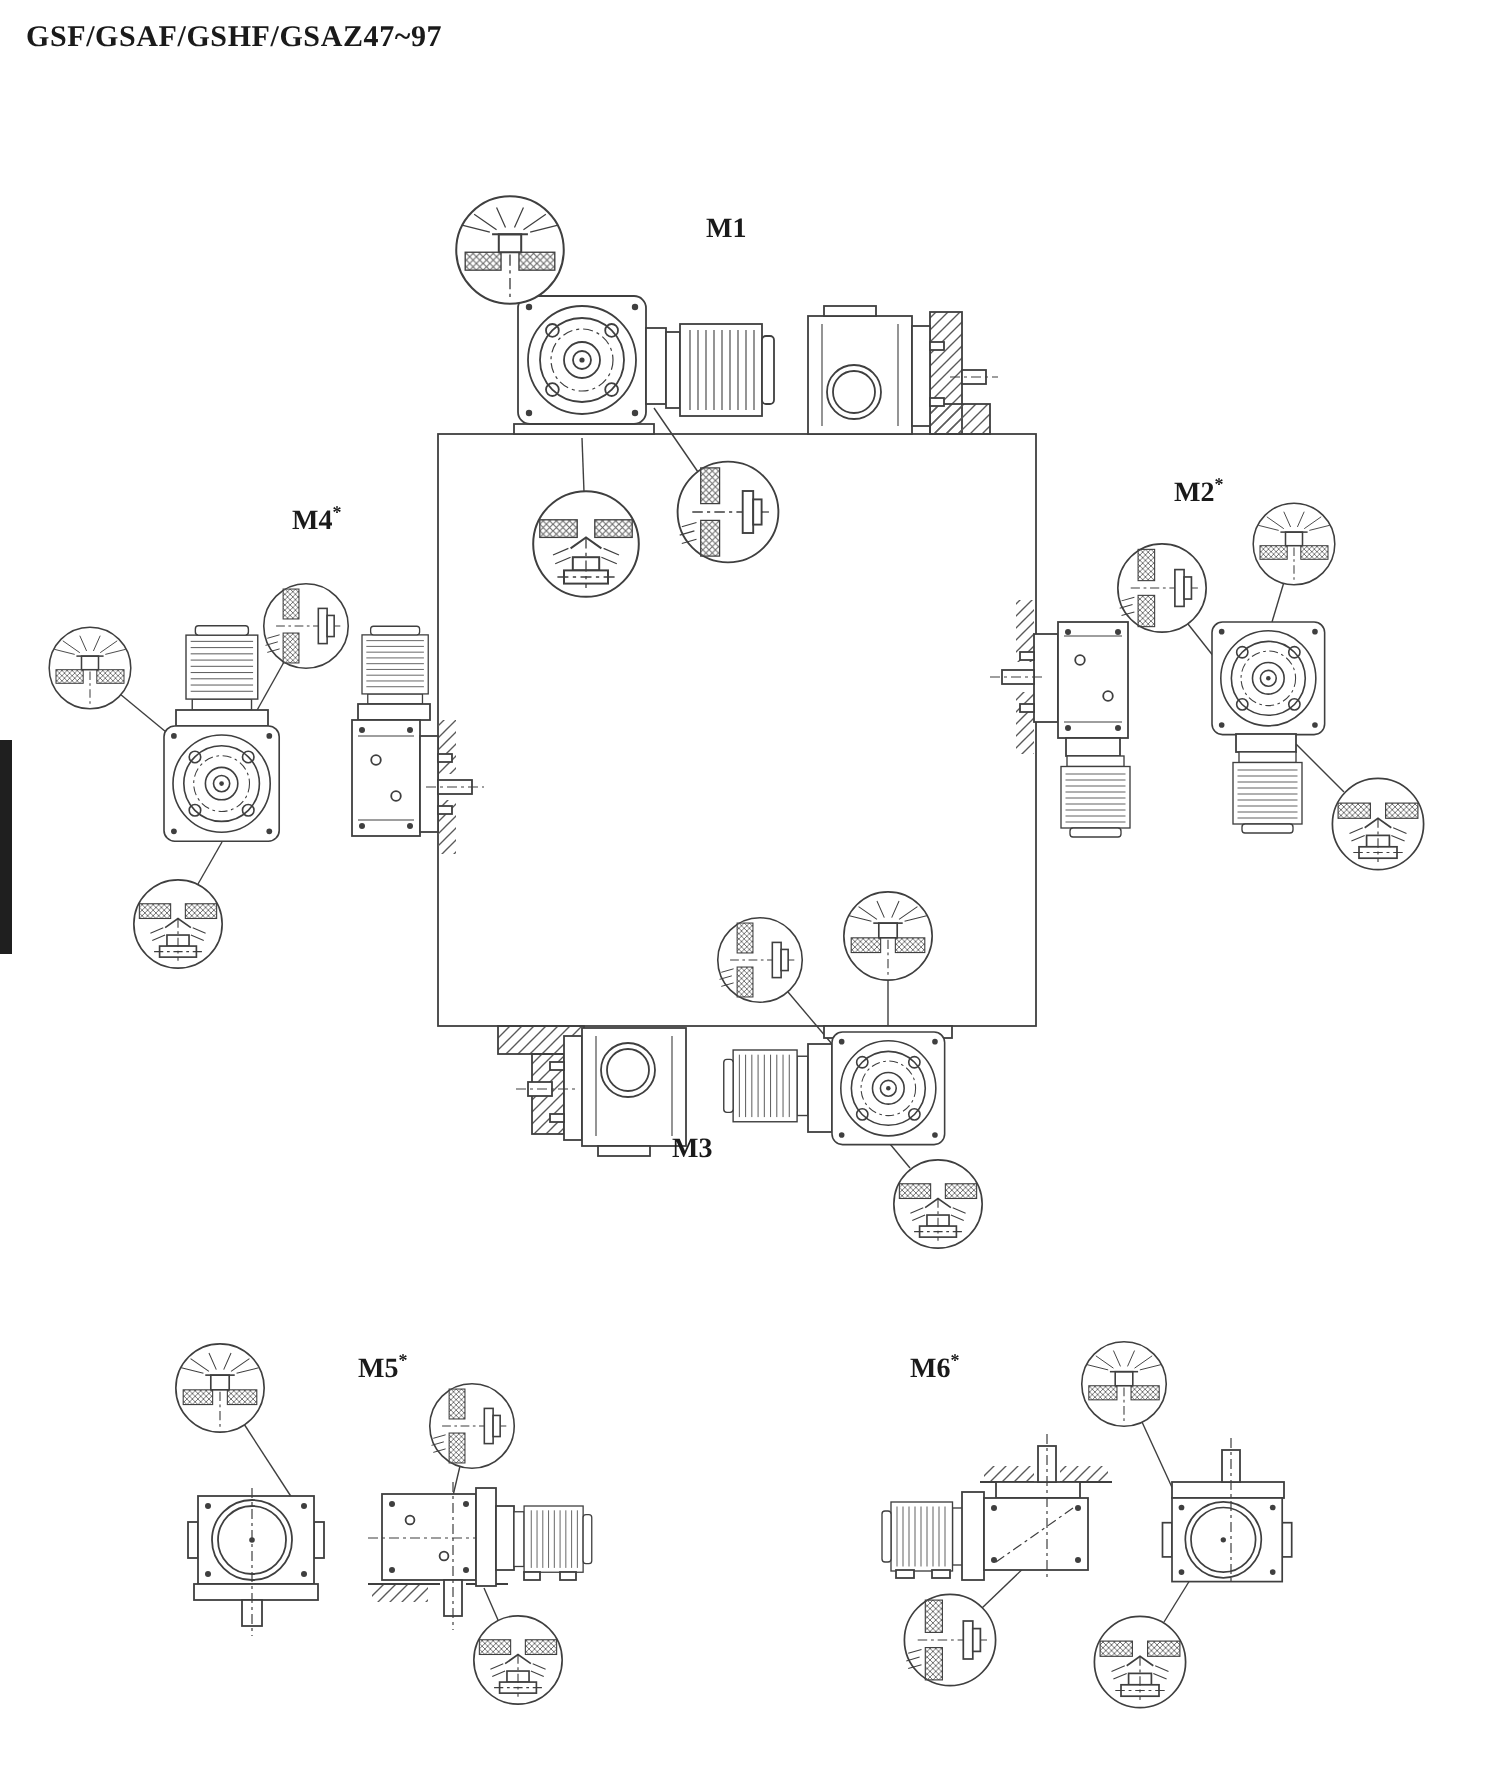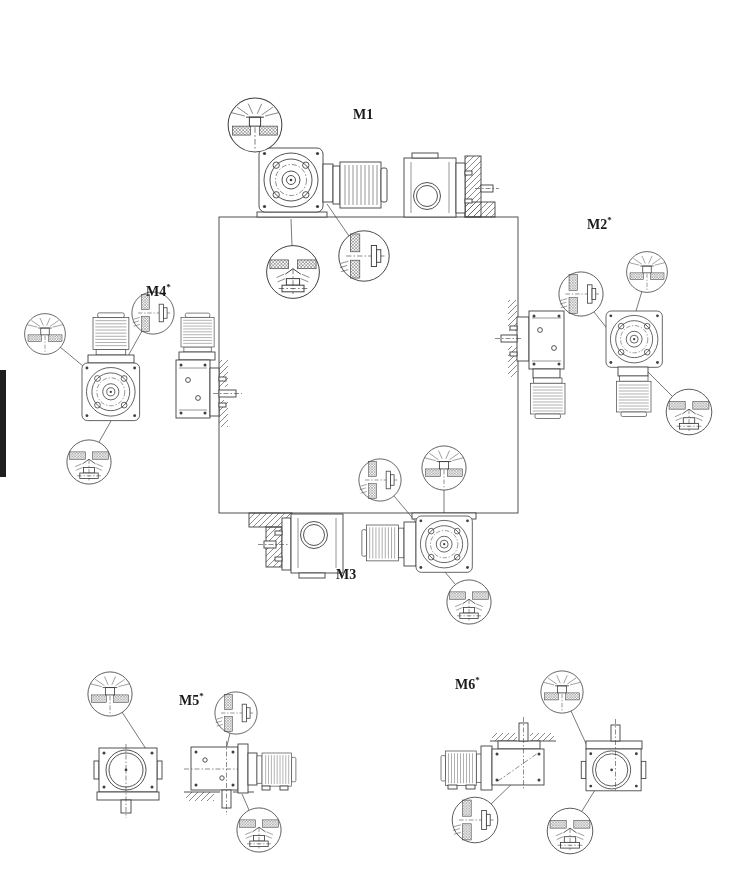--- a/index.html
+++ b/index.html
@@ -20,20 +20,21 @@
   .hz{fill:url(#wh);stroke:none;}
   .xhb{fill:url(#xh);stroke:#3f3f3f;stroke-width:.6;}
   .ldr{fill:none;stroke:#3f3f3f;stroke-width:.7;}
   .thin{fill:none;stroke:#3f3f3f;stroke-width:.55;}
 </style>
 </head>
 <body>
 
 <div class="stage">
 
+  <div class="title">GSF/GSAF/GSHF/GSAZ47~97</div>
 
   <svg id="diagram-svg" width="749" height="893" viewBox="0 0 749 893">
     <defs>
       <pattern id="wh" width="6" height="6" patternUnits="userSpaceOnUse">
         <path d="M-1 7 L7 -1 M-4 4 L4 -4 M2 10 L10 2" stroke="#5a5a5a" stroke-width="0.7" fill="none"></path>
       </pattern>
       <pattern id="xh" width="3" height="3" patternUnits="userSpaceOnUse">
         <path d="M0 3 L3 0 M0 0 L3 3" stroke="#6a6a6a" stroke-width="0.5" fill="none"></path>
       </pattern>
 
@@ -313,20 +314,20 @@
         <path class="dash" d="M615.5 719 V792"></path>
       </g>
 
       <use href="#co-vent" transform="translate(562,692) scale(0.88)"></use>
       <use href="#co-level" transform="translate(475,820) scale(0.95)"></use>
       <use href="#co-drain" transform="translate(570,831) scale(0.95)"></use>
     </g>
   </svg>
 
   <div class="mlabel" style="left:353px;top:105px"><span>M1</span><sup></sup></div>
-  <div class="mlabel" style="left:587px;top:215px"><span>M2</span><sup>*</sup></div>
+  <div class="mlabel" style="left:587px;top:237px"><span>M2</span><sup>*</sup></div>
   <div class="mlabel" style="left:336px;top:565px"><span>M3</span><sup></sup></div>
-  <div class="mlabel" style="left:146px;top:282px"><span>M4</span><sup>*</sup></div>
-  <div class="mlabel" style="left:179px;top:691px"><span>M5</span><sup>*</sup></div>
+  <div class="mlabel" style="left:146px;top:251px"><span>M4</span><sup>*</sup></div>
+  <div class="mlabel" style="left:179px;top:675px"><span>M5</span><sup>*</sup></div>
   <div class="mlabel" style="left:455px;top:675px"><span>M6</span><sup>*</sup></div>
 
   <div class="edge-tab"></div>
 </div>
 
 </body></html>

